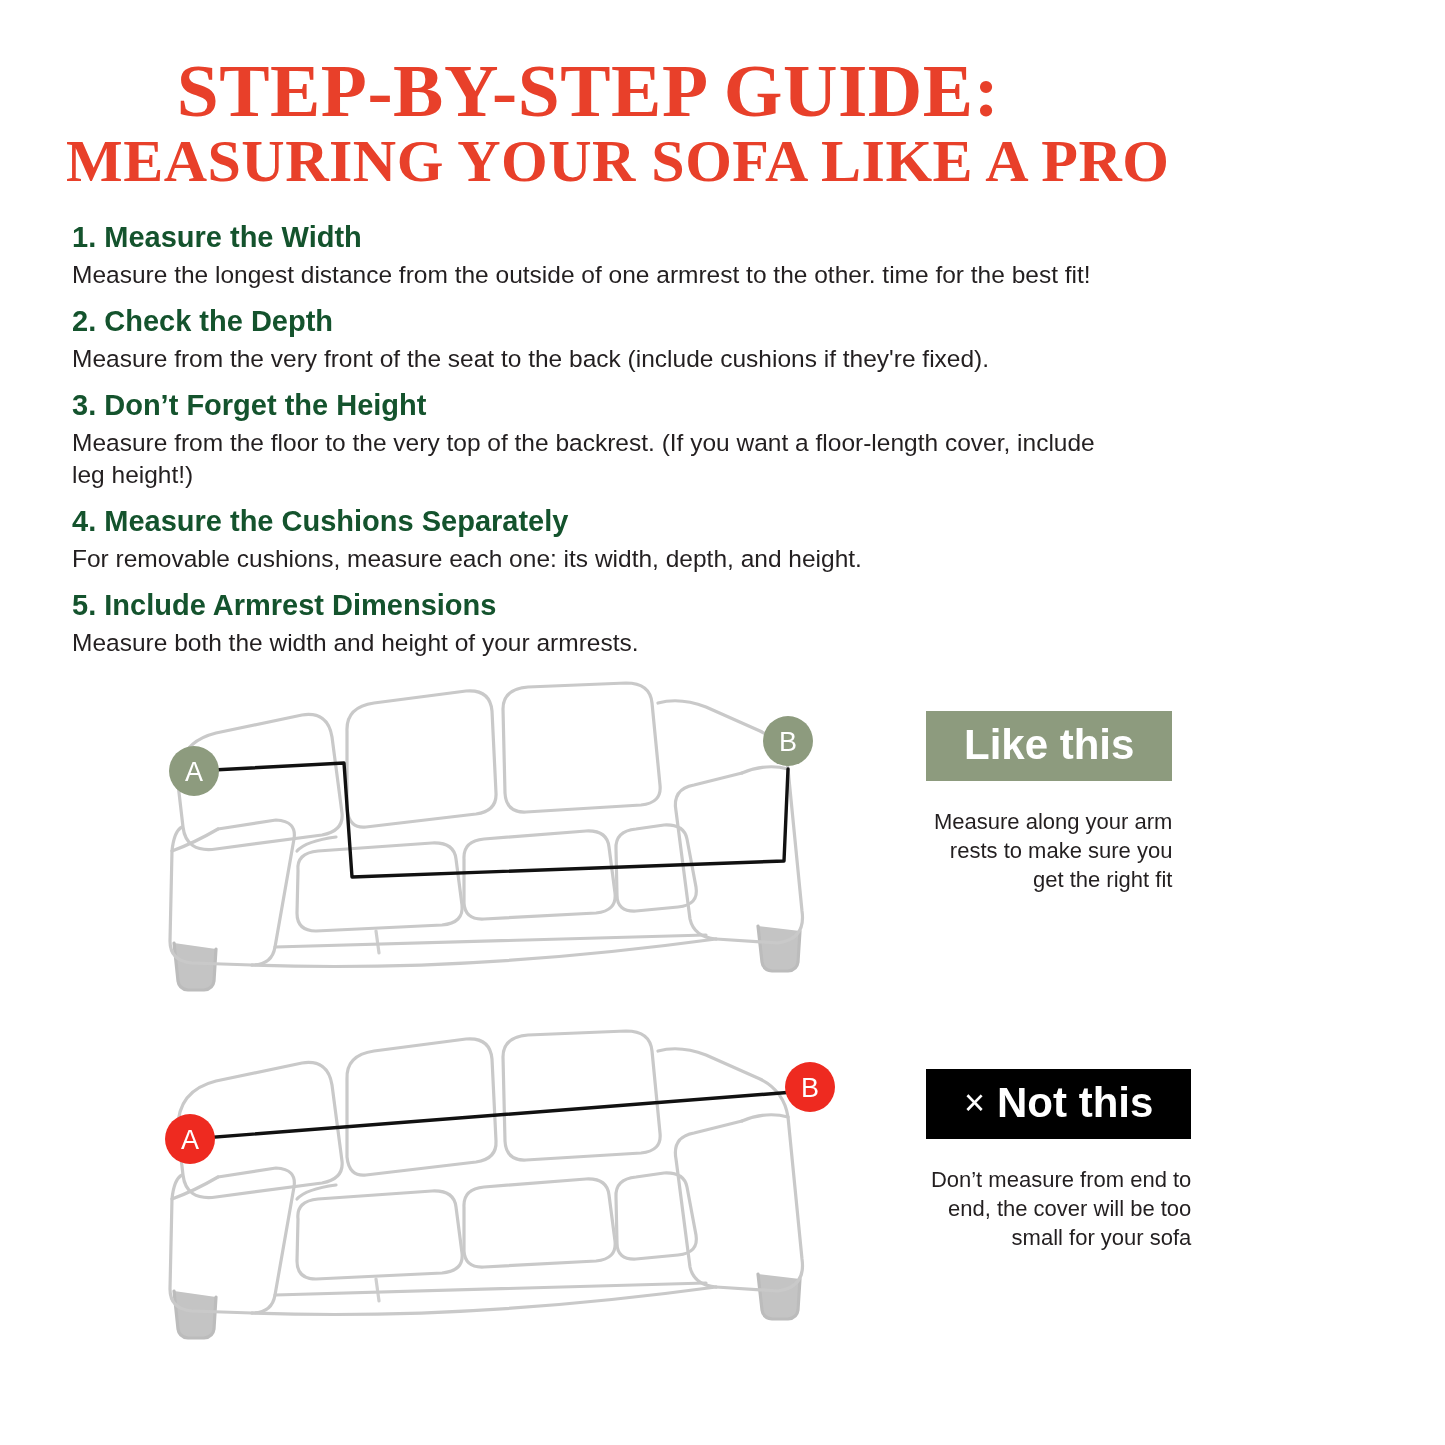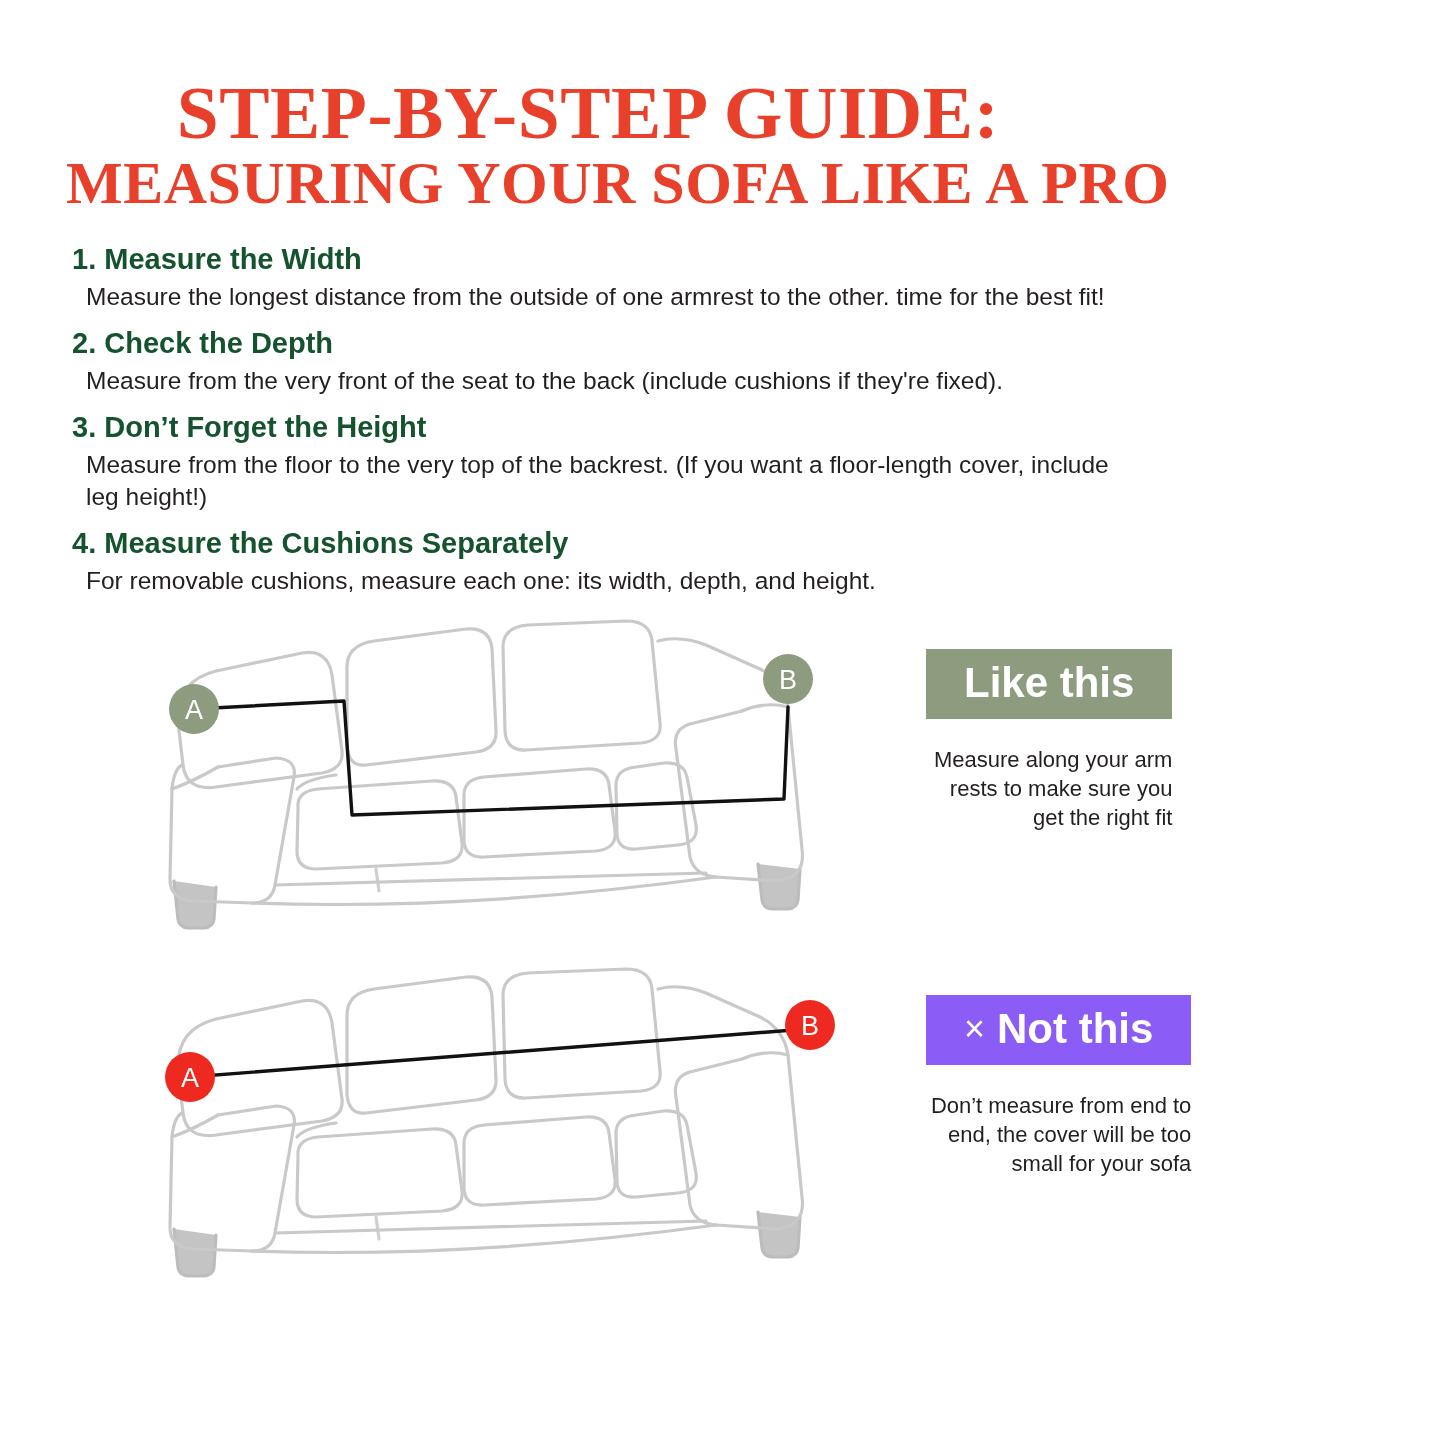--- a/index.html
+++ b/index.html
@@ -13,21 +13,21 @@
     font-family: "Liberation Sans", sans-serif;
     color: #222222;
     overflow: hidden;
     position: relative;
   }
   .page {
     position: relative;
     width: 1172px;
     height: 1445px;
     box-sizing: border-box;
-    padding: 76px 62px 0 66px;
+    padding: 54px 62px 0 66px;
   }
 
   
   .title-block {
     text-align: center;
     margin: 0 0 16px 0;
   }
   .title-line {
     font-family: "Liberation Serif", serif;
     color: #e8402a;
@@ -56,21 +56,21 @@
     color: #14532d;
     font-size: 29px;
     font-weight: bold;
     margin: 0 0 4px 6px;
     line-height: 1.25;
   }
   .step-body {
     color: #231f20;
     font-size: 24.5px;
     line-height: 1.3;
-    margin: 0 0 0 20px;
+    margin: 0 0 0 6px;
   }
 
   
   .illustration {
     position: relative;
     margin-top: 22px;
   }
   .row {
     position: relative;
     display: flex;
@@ -88,21 +88,21 @@
   .banner {
     display: inline-block;
     color: #ffffff;
     font-size: 42px;
     font-weight: bold;
     padding: 12px 38px 14px 38px;
     line-height: 1.05;
     white-space: nowrap;
   }
   .banner-good { background: #8d9b7e; }
-  .banner-bad  { background: #8b5cf6; }
+  .banner-bad  { background: #000000; margin-top: 12px; }
   .banner-bad .x-mark {
     font-weight: normal;
     font-size: 36px;
     margin-right: 12px;
     vertical-align: 2px;
   }
   .side-caption {
     margin-top: 26px;
     font-size: 22px;
     line-height: 1.32;
@@ -137,20 +137,24 @@
     <div class="step">
       <div class="step-head">3.  Don’t Forget the Height</div>
       <div class="step-body">Measure from the floor to the very top of the backrest. (If you want a floor-length cover, include leg height!)</div>
     </div>
 
     <div class="step">
       <div class="step-head">4. Measure the Cushions Separately</div>
       <div class="step-body">For removable cushions, measure each one: its width, depth, and height.</div>
     </div>
 
+    <div class="step">
+      <div class="step-head">5. Include Armrest Dimensions</div>
+      <div class="step-body">Measure both the width and height of your armrests.</div>
+    </div>
 
   </div>
 
   <div class="illustration">
 
     <div class="row row-good">
       <div class="sofa-wrap">
         <svg viewBox="0 0 830 330" width="830" height="330">
           <g fill="none" stroke="#c9c9c9" stroke-width="3.2" stroke-linecap="round" stroke-linejoin="round">
 

